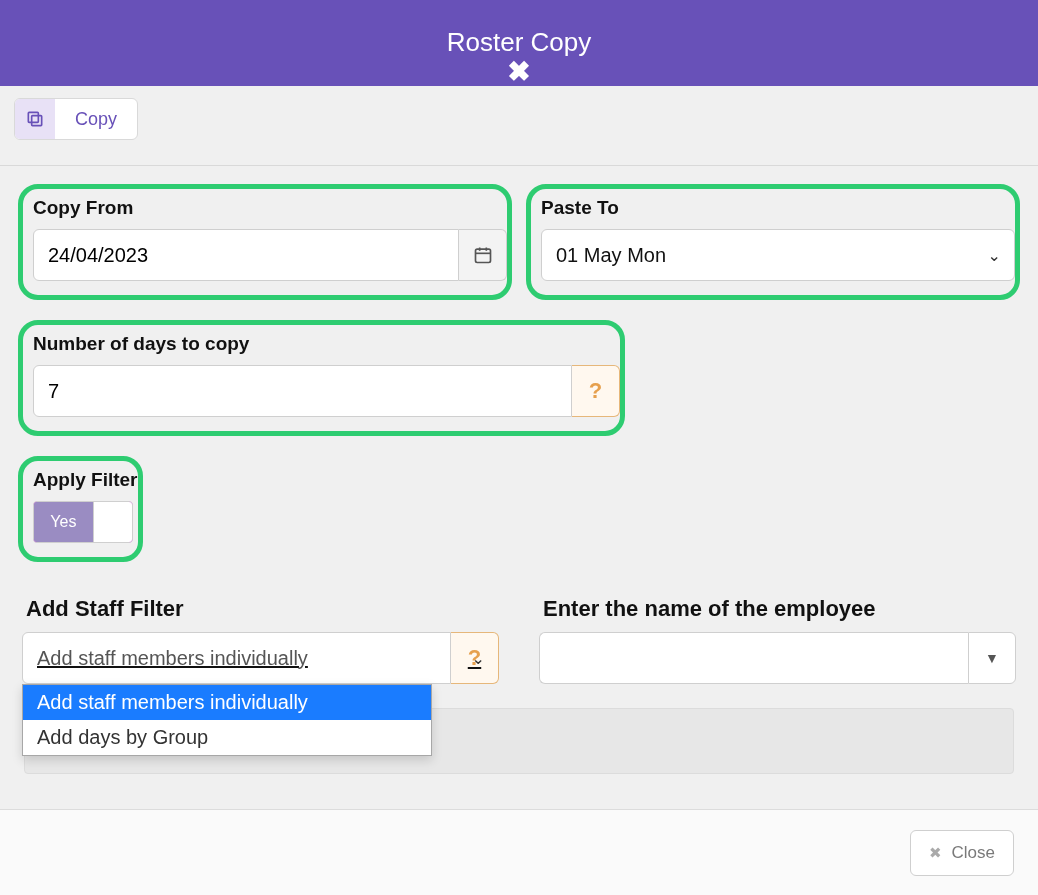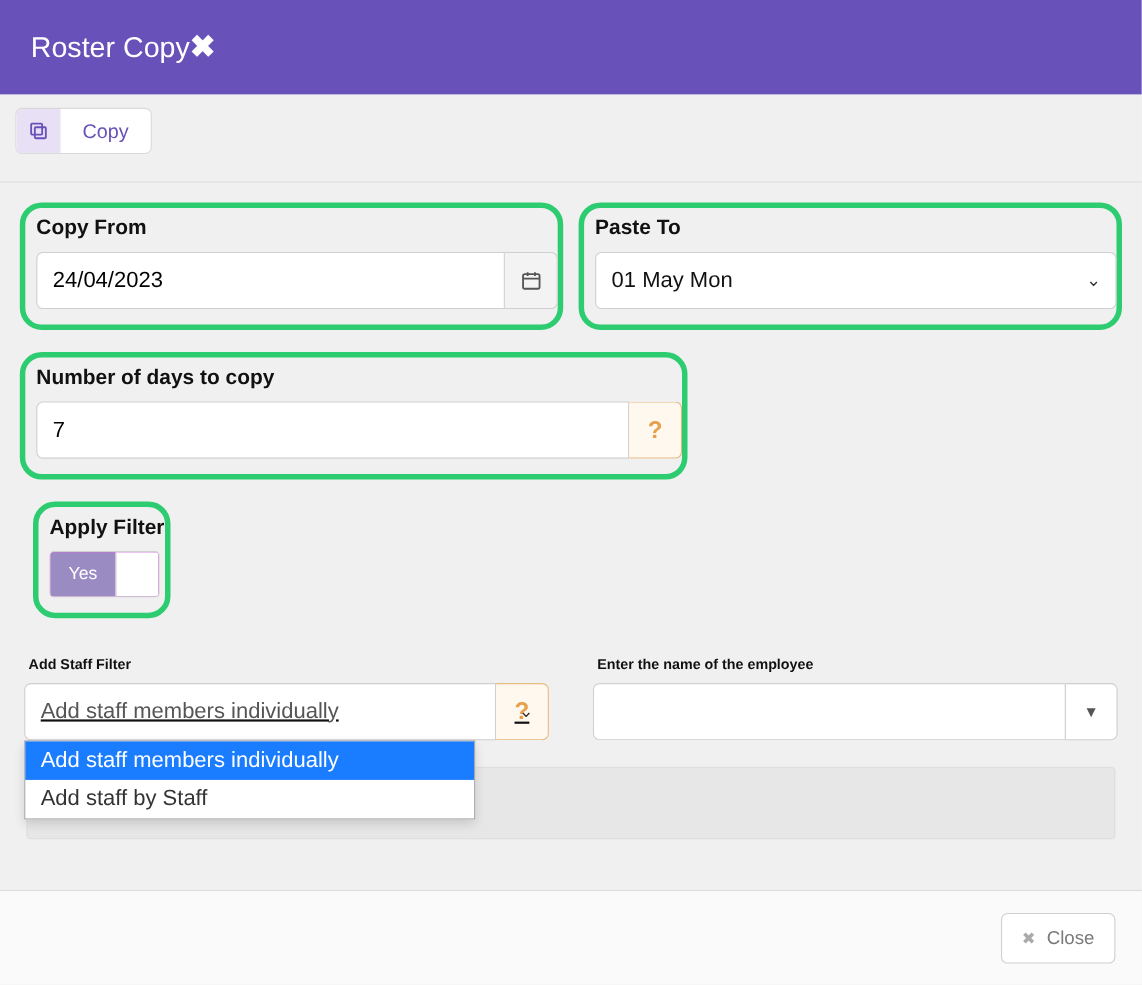--- a/index.html
+++ b/index.html
@@ -6,22 +6,23 @@
   html, body { margin:0; padding:0; font-family: "Segoe UI", Arial, sans-serif; background:#fff; color:#111; }
   body { width:1038px; height:895px; overflow:hidden; position:relative; background:#f0f0f0; }
 
   
   .modal-header {
     background:#6851b8;
     color:#fff;
     height:86px;
     display:flex;
     align-items:center;
-    justify-content:flex-start;
+    justify-content:flex-end;
     padding:0 28px;
+    flex-direction:column;
   }
   .modal-title { font-size:26px; font-weight:400; }
   .close-x { font-size:28px; font-weight:900; cursor:pointer; line-height:1; }
 
   
   .tabstrip {
     background:#f0f0f0;
     padding:12px 14px 0 14px;
     border-bottom:1px solid #d9d9d9;
     height:80px;
@@ -51,24 +52,24 @@
   .content { padding:18px 18px 0 18px; background:#f0f0f0; }
 
   .row { display:flex; gap:14px; margin-bottom:20px; }
   .row .col { flex:1; }
 
   .hlbox {
     border:5px solid #2ecc71;
     border-radius:20px;
     padding:8px 0 14px 10px;
   }
-  .hlbox.tight { display:inline-block;margin-left:12px; }
+  .hlbox.tight { display:inline-block; }
 
   .fld-label { font-size:19px; font-weight:700; margin-bottom:10px; }
-  .plain-label { font-size:13px; font-weight:700; margin:14px 0 10px 0; padding:0 4px; }
+  .plain-label { font-size:22px; font-weight:700; margin:14px 0 10px 0; padding:0 4px; }
 
   
   .input-group { display:flex;align-items:flex-end; }
   .text-input {
     height:52px;
     border:1px solid #cfcfcf;
     border-radius:6px 0 0 6px;
     padding:0 14px;
     font-size:20px;
     flex:1;
@@ -296,21 +297,21 @@
       <div class="plain-label">Add Staff Filter</div>
       <div class="combo-wrap">
         <div class="select-input">
           <span>Add staff members individually</span>
           <div class="select-caret">⌄</div>
         </div>
         <div class="addon help">?</div>
 
         <div class="dropdown-list">
           <div class="opt sel">Add staff members individually</div>
-          <div class="opt">Add staff by Staff</div>
+          <div class="opt">Add days by Group</div>
         </div>
       </div>
     </div>
     <div class="staff-col">
       <div class="plain-label">Enter the name of the employee</div>
       <div class="emp-combo">
         <div class="main"></div>
         <div class="drop">
           <span>▼</span>
         </div>

